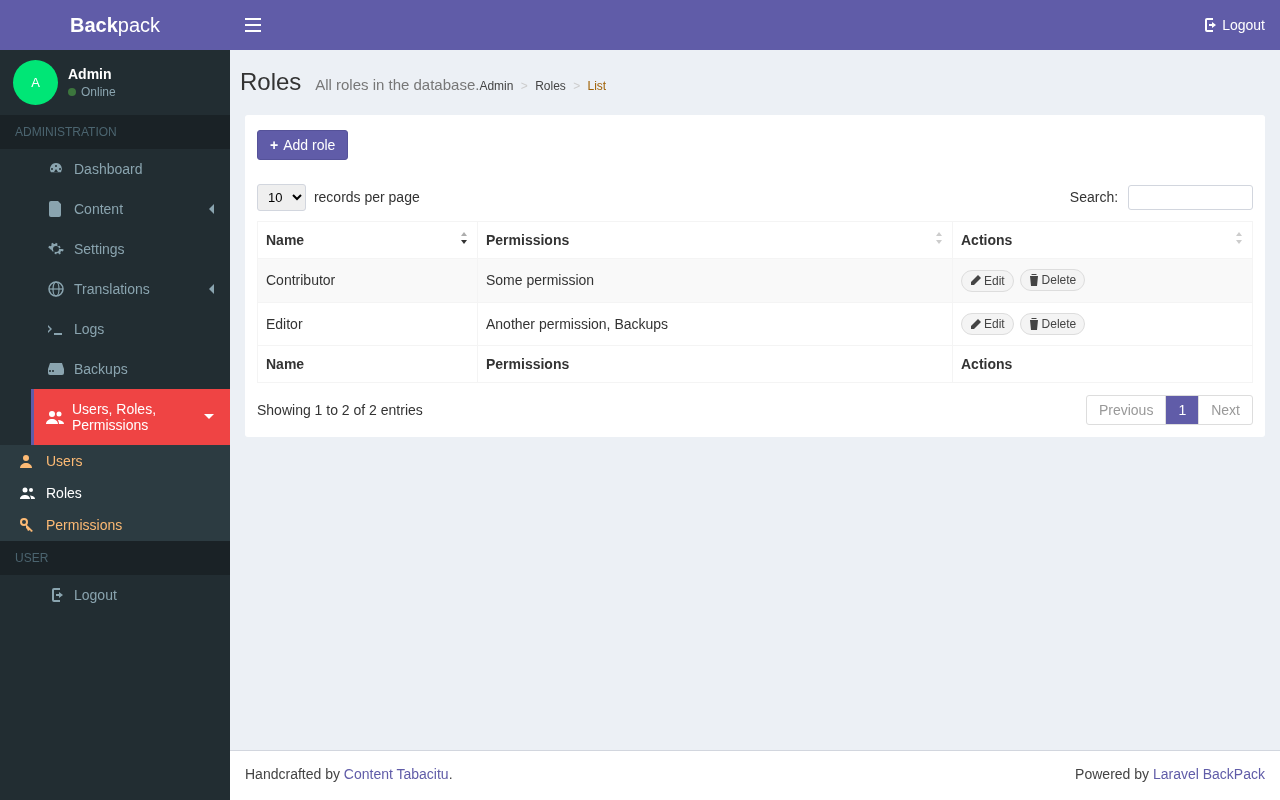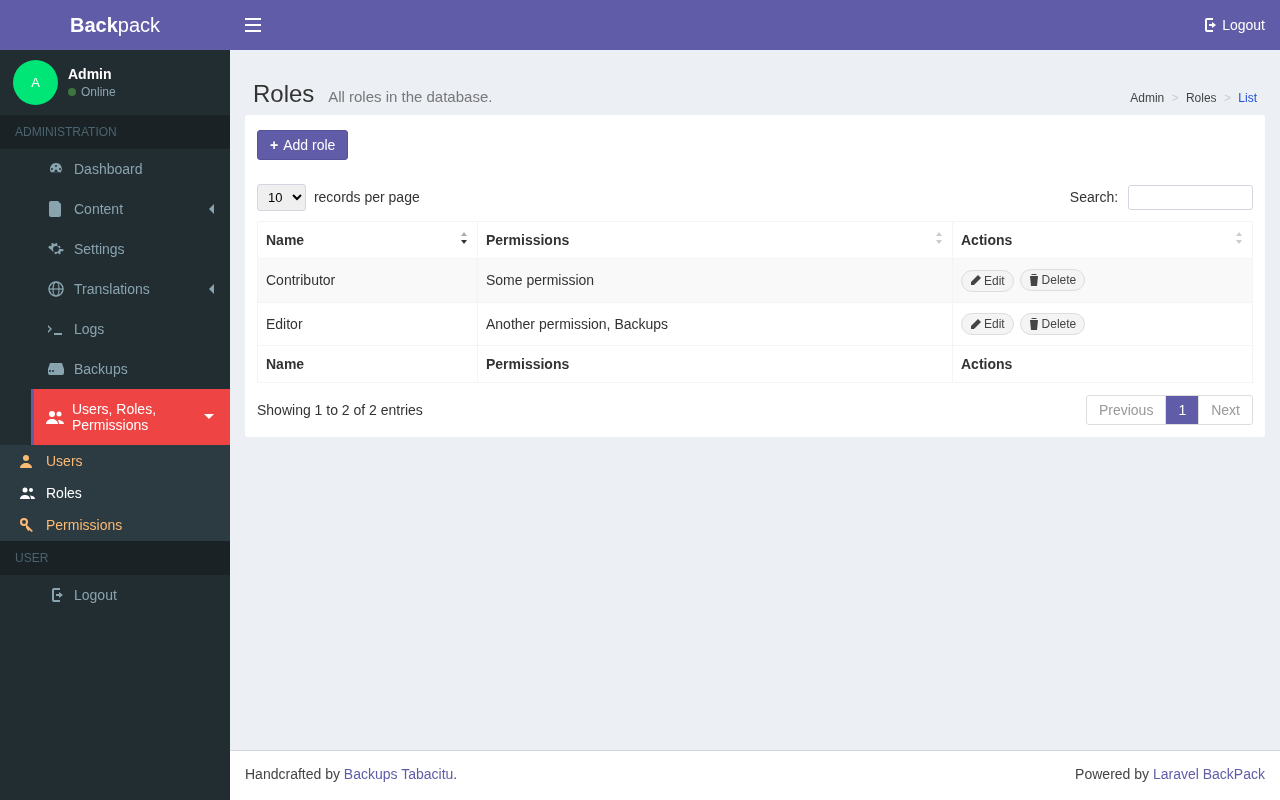--- a/index.html
+++ b/index.html
@@ -128,36 +128,35 @@
   text-decoration: none;
   display: flex;
   align-items: center;
 }
 .logout-link .menu-icon { margin-right: 5px; }
 .content-header {
   position: absolute;
   left: 230px;
   top: 50px;
   right: 0;
-  padding: 15px 23px 10px;
+  padding: 15px 10px 10px;
   display: flex;
   align-items: baseline;
-  justify-content: space-between;
-  margin-top: 12px;
+  justify-content: flex-start;
 }
 .content-title { font-size: 24px; font-weight: 500; color: #333; }
 .content-subtitle { font-size: 15px; color: #777; font-weight: 300; margin-left: 6px; }
 .breadcrumb {
   font-size: 12px;
   color: #ccc;
 }
 .breadcrumb span.bc { color: #444; }
 .breadcrumb span.bc.link { cursor: pointer; }
 .breadcrumb span.sep { margin: 0 4px; }
-.breadcrumb span.bc.muted { color: #1d4ed8; }
+.breadcrumb span.bc.muted { color: #a16207; }
 .content {
   position: absolute;
   left: 230px;
   top: 100px;
   right: 0;
   bottom: 50px;
   padding: 15px 15px 0;
 }
 .box {
   background: #fff;
@@ -590,18 +589,18 @@
               <a>Next</a>
             </li>
         </ul>
       </div>
     </div>
   </div>
 </section>
 
 <footer class="footer">
   <div>
-    <span>Handcrafted by </span><a>Backups Tabacitu</a><span>.</span>
+    <span>Handcrafted by </span><a>Content Tabacitu</a><span>.</span>
   </div>
   <div>
     <span>Powered by </span><a>Laravel BackPack</a>
   </div>
 </footer>
 
 </body></html>

